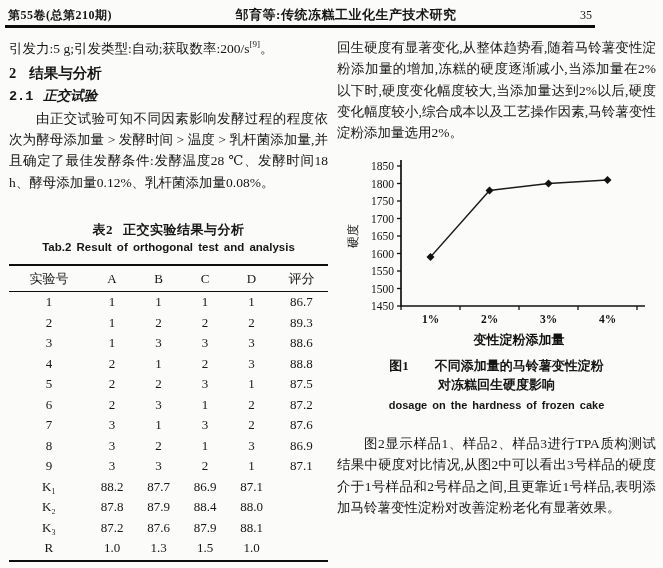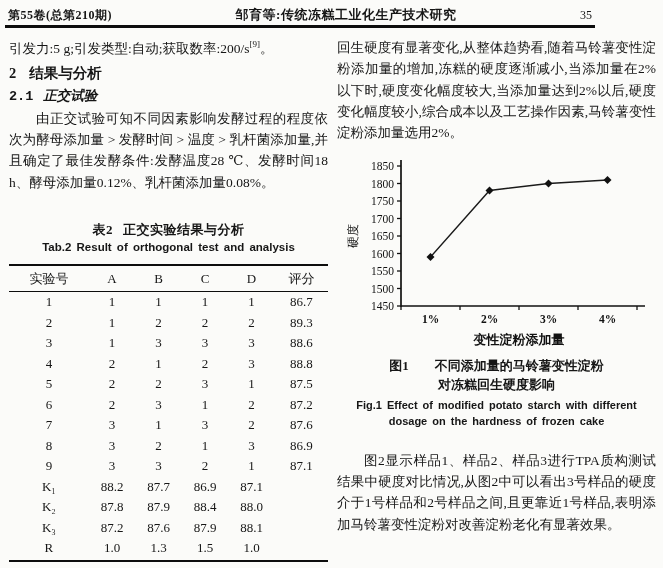--- a/index.html
+++ b/index.html
@@ -246,21 +246,20 @@
             <path d="M 264.5 22 L 268.5 26 L 264.5 30 L 260.5 26 Z" fill="#111"></path>
             <text x="14" y="82" text-anchor="middle" font-size="12" fill="#111" transform="rotate(-90 14 82)">硬度</text>
             <text x="176" y="190" text-anchor="middle" font-size="13" font-weight="bold" fill="#111">变性淀粉添加量</text>
           </svg>
       </div>
       <div class="fig-caption-cn">
         <div><span class="cap-num">图1</span><span>不同添加量的马铃薯变性淀粉</span></div>
         <div>对冻糕回生硬度影响</div>
       </div>
       <div class="fig-caption-en">
-        <div>Fig.1  Effect of modified potato starch with different</div>
         <div>dosage on the hardness of frozen cake</div>
       </div>
     </div>
 
     <p class="body-text indent para-2">图2显示样品1、样品2、样品3进行TPA质构测试结果中硬度对比情况,从图2中可以看出3号样品的硬度介于1号样品和2号样品之间,且更靠近1号样品,表明添加马铃薯变性淀粉对改善淀粉老化有显著效果。</p>
   </div>
 
 </div>
 
 </body></html>

